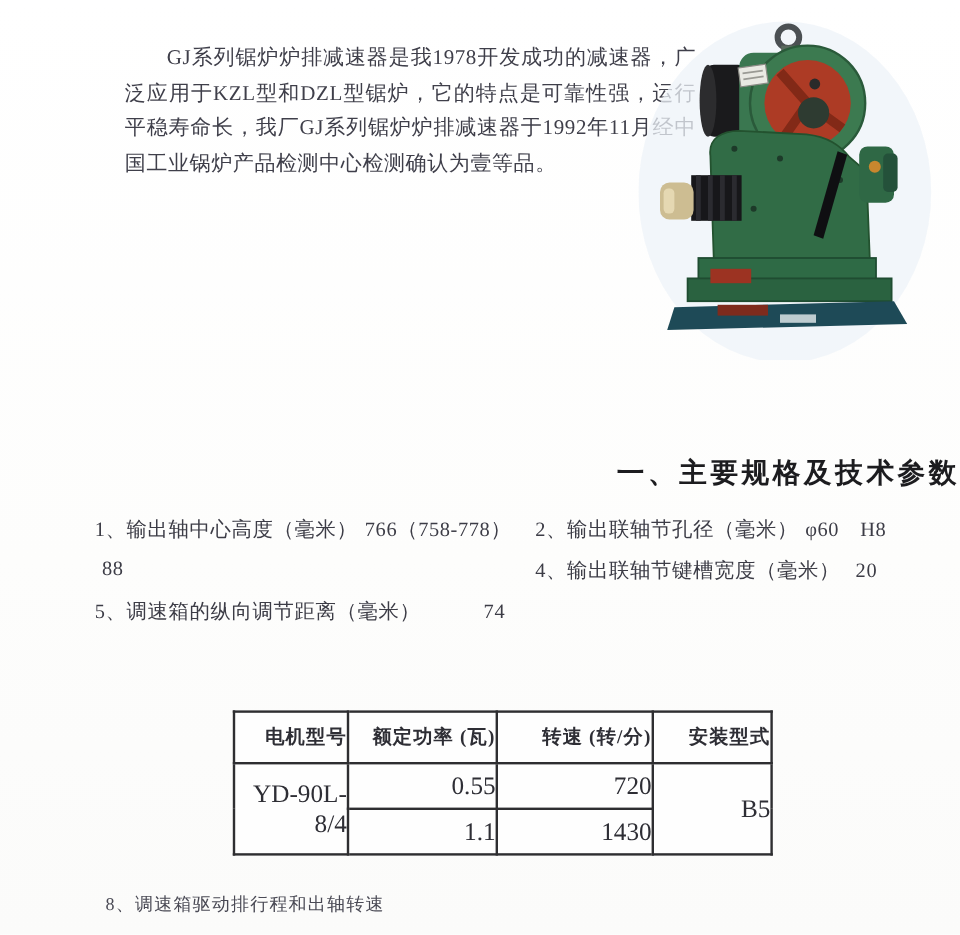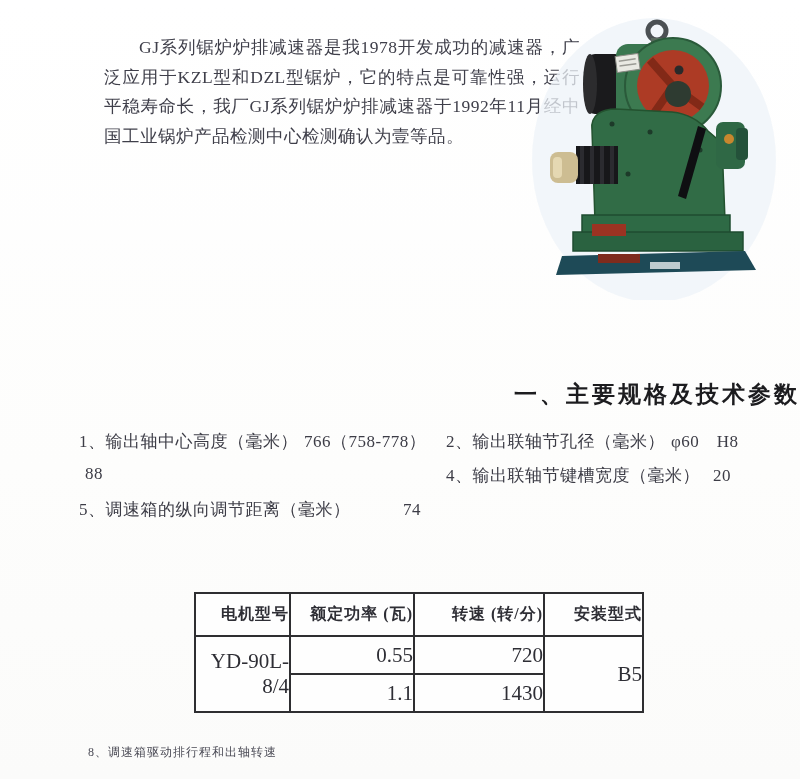--- a/index.html
+++ b/index.html
@@ -64,21 +64,21 @@
   .motor-table th{font-weight:bold;height:41px;letter-spacing:1px;}
   .motor-table td{height:36px;font-size:21px;}
   .col-model{width:95px;}
   .col-power{width:124px;}
   .col-speed{width:130px;}
   .col-mount{width:99px;}
 
   
   .footer-item{
     position:absolute;left:88px;top:744px;
-    font-size:12px;color:#4a4a55;letter-spacing:1px;
+    font-size:15px;color:#4a4a55;letter-spacing:1px;
   }
 </style>
 </head>
 <body>
 
 <div class="page">
 
   <div class="intro">
     <p>GJ系列锯炉炉排减速器是我1978开发成功的减速器，广泛应用于KZL型和DZL型锯炉，它的特点是可靠性强，运行平稳寿命长，我厂GJ系列锯炉炉排减速器于1992年11月经中国工业锅炉产品检测中心检测确认为壹等品。</p>
   </div>

